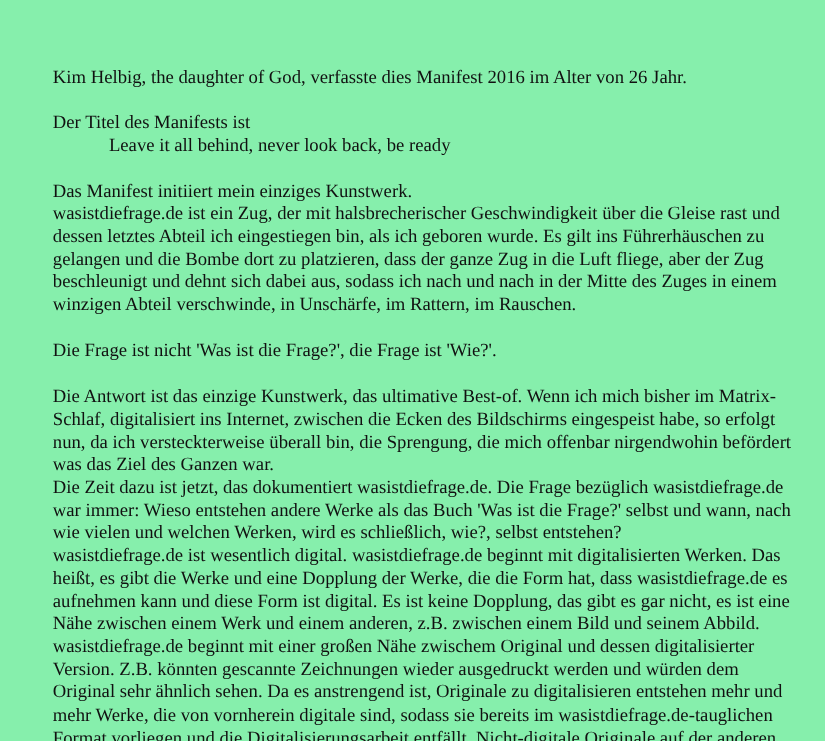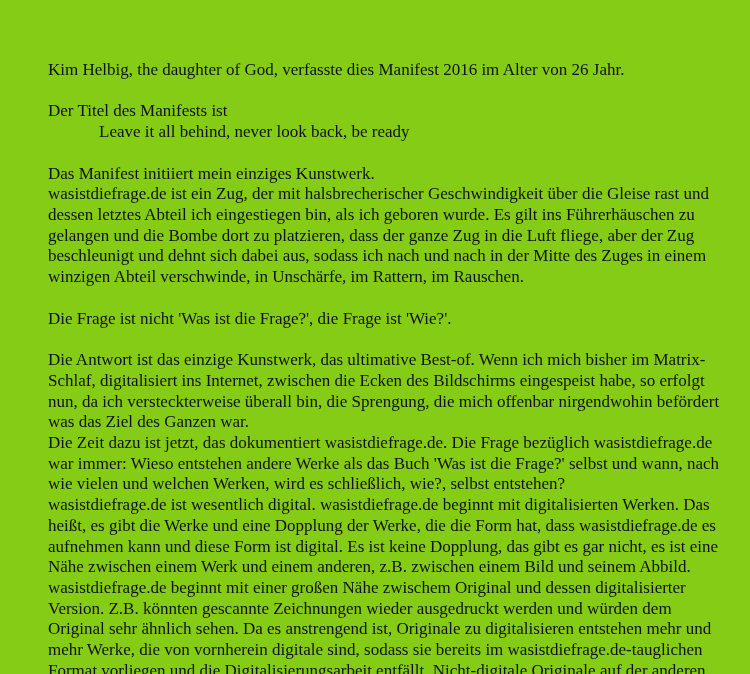--- a/index.html
+++ b/index.html
@@ -5,21 +5,21 @@
   html, body {
     margin: 0;
     padding: 0;
     background: #ffffff;
   }
   .viewport {
     position: relative;
     width: 750px;
     height: 674px;
     overflow: hidden;
-    background: #84cc16;
+    background: #86efac;
     text-decoration: underline;
   }
   .page {
     position: absolute;
     top: 0;
     left: 0;
     width: 1100px;
     padding: 60px 0 0 48px;
     box-sizing: border-box;
     font-family: "Liberation Serif", "DejaVu Serif", serif;

